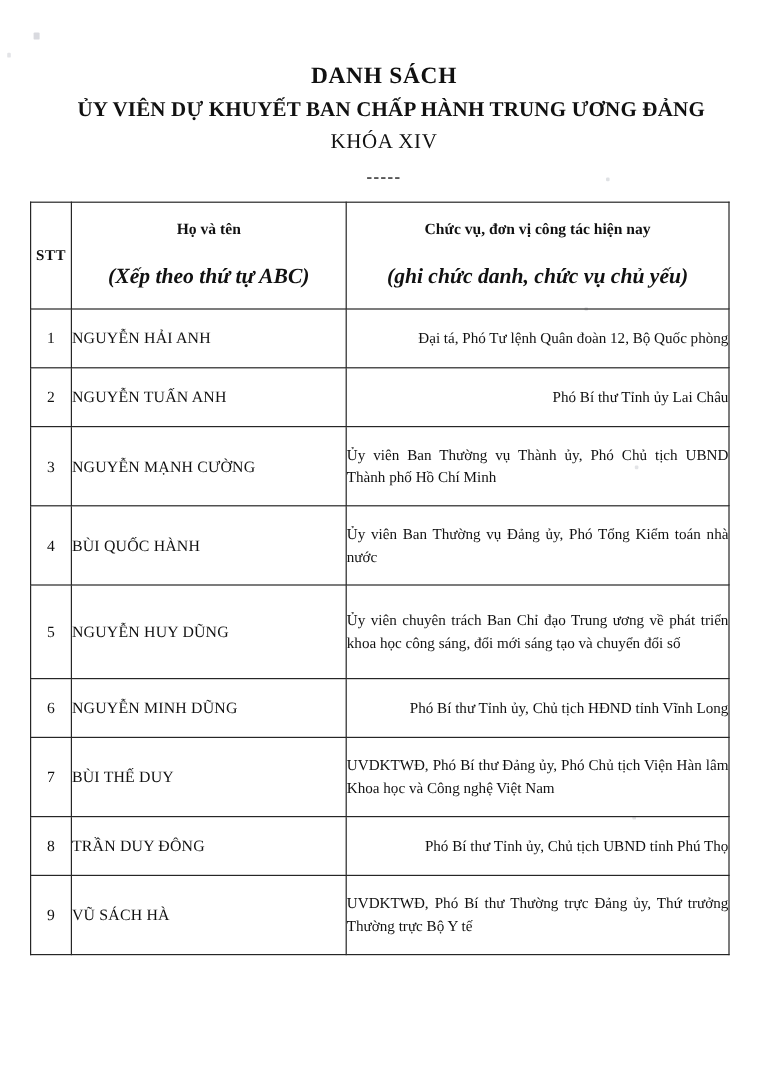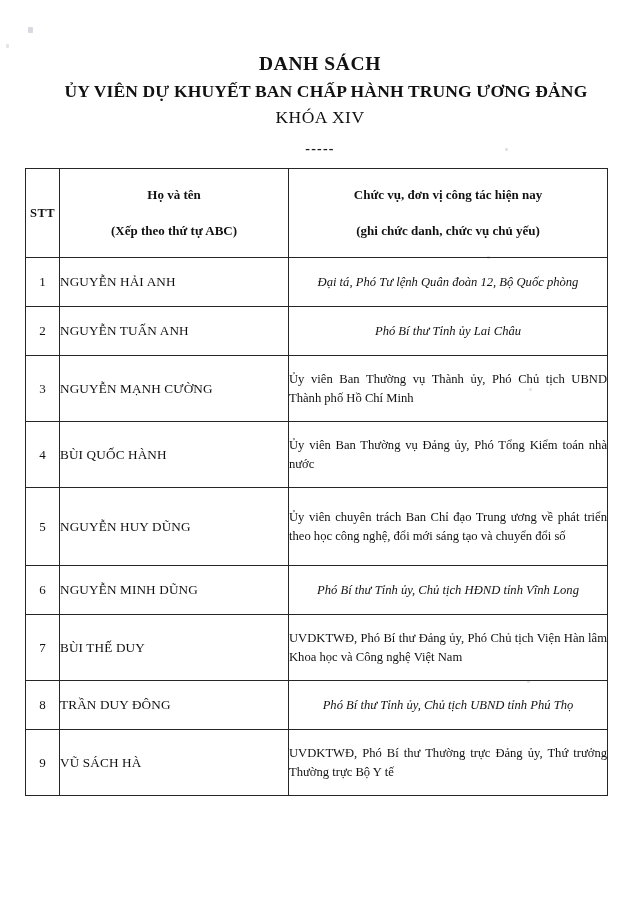--- a/index.html
+++ b/index.html
@@ -105,21 +105,22 @@
     text-align: center;
     padding: 0 6px;
     height: 88px;
   }
   .hdr-main {
     font-size: 13px;
     font-weight: bold;
     line-height: 1.3;
   }
   .hdr-sub {
-    font-size: 13px;
+    font-size: 18px;
+    font-style: italic;
     line-height: 1.3;
     margin-top: 19px;
   }
 
   
   .cell-stt {
     text-align: center;
     font-size: 13px;
     line-height: 1.35;
   }
@@ -129,21 +130,21 @@
     padding-left: 9px;
     letter-spacing: .15px;
   }
   .cell-role {
     font-size: 12.6px;
     line-height: 1.45;
     padding: 0 7px 0 8px;
     text-align: justify;
     text-justify: inter-word;
   }
-  .cell-role.nojust { text-align: center; font-style: italic; }
+  .cell-role.nojust { text-align: right; }
 
   tr.r-h1 td { height: 48px; }
   tr.r-h2 td { height: 65px; }
   tr.r-h3 td { height: 77px; }
 </style>
 </head>
 <body>
 
 <div class="page">
 
@@ -197,21 +198,21 @@
         <td class="cell-role">Ủy viên Ban Thường vụ Thành ủy, Phó Chủ tịch UBND Thành phố Hồ Chí Minh</td>
       </tr>
       <tr class="r-h2">
         <td class="cell-stt">4</td>
         <td class="cell-name">BÙI QUỐC HÀNH</td>
         <td class="cell-role">Ủy viên Ban Thường vụ Đảng ủy, Phó Tổng Kiểm toán nhà nước</td>
       </tr>
       <tr class="r-h3">
         <td class="cell-stt">5</td>
         <td class="cell-name">NGUYỄN HUY DŨNG</td>
-        <td class="cell-role">Ủy viên chuyên trách Ban Chỉ đạo Trung ương về phát triển theo học công nghệ, đổi mới sáng tạo và chuyển đổi số</td>
+        <td class="cell-role">Ủy viên chuyên trách Ban Chỉ đạo Trung ương về phát triển khoa học công sáng, đổi mới sáng tạo và chuyển đổi số</td>
       </tr>
       <tr class="r-h1">
         <td class="cell-stt">6</td>
         <td class="cell-name">NGUYỄN MINH DŨNG</td>
         <td class="cell-role nojust">Phó Bí thư Tỉnh ủy, Chủ tịch HĐND tỉnh Vĩnh Long</td>
       </tr>
       <tr class="r-h2">
         <td class="cell-stt">7</td>
         <td class="cell-name">BÙI THẾ DUY</td>
         <td class="cell-role">UVDKTWĐ, Phó Bí thư Đảng ủy, Phó Chủ tịch Viện Hàn lâm Khoa học và Công nghệ Việt Nam</td>

